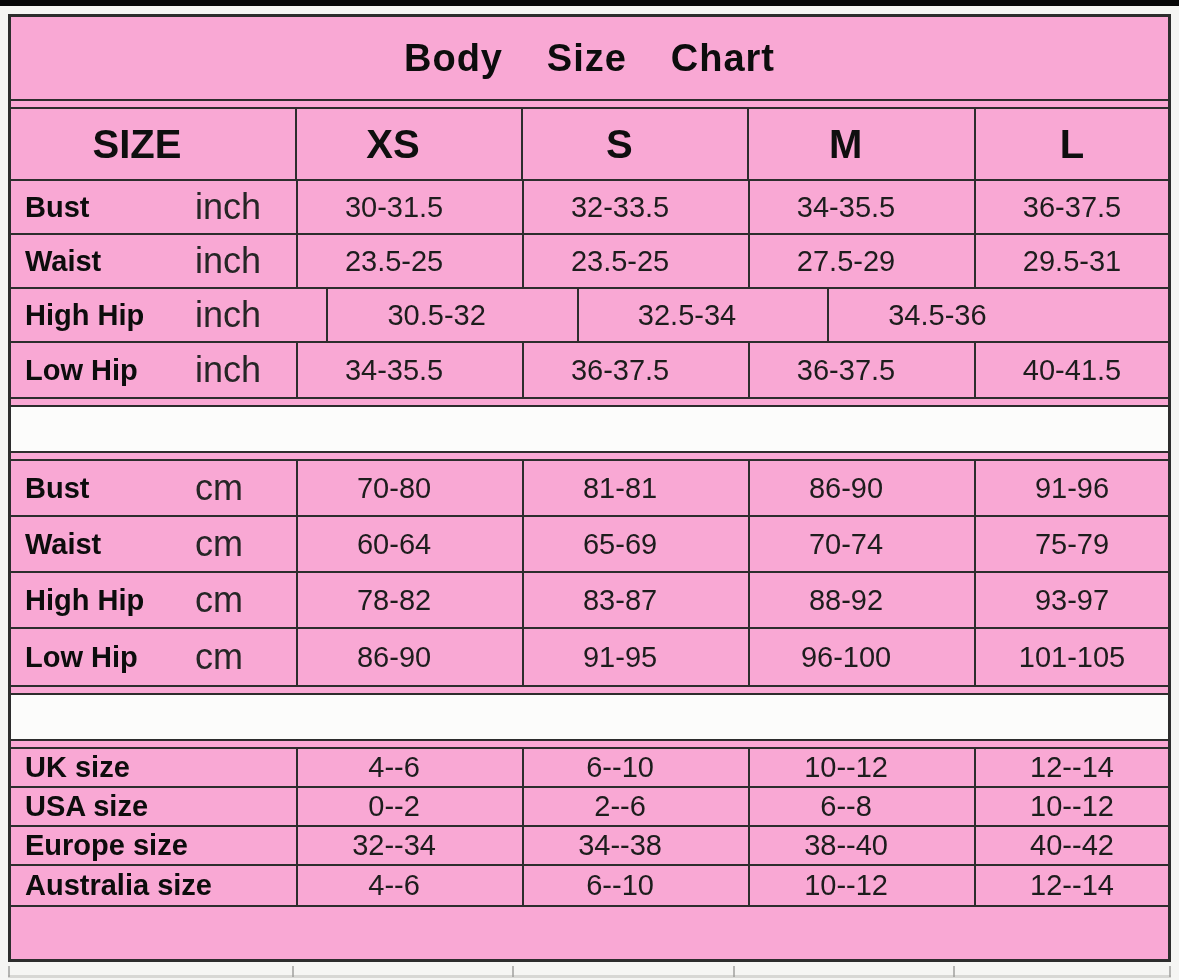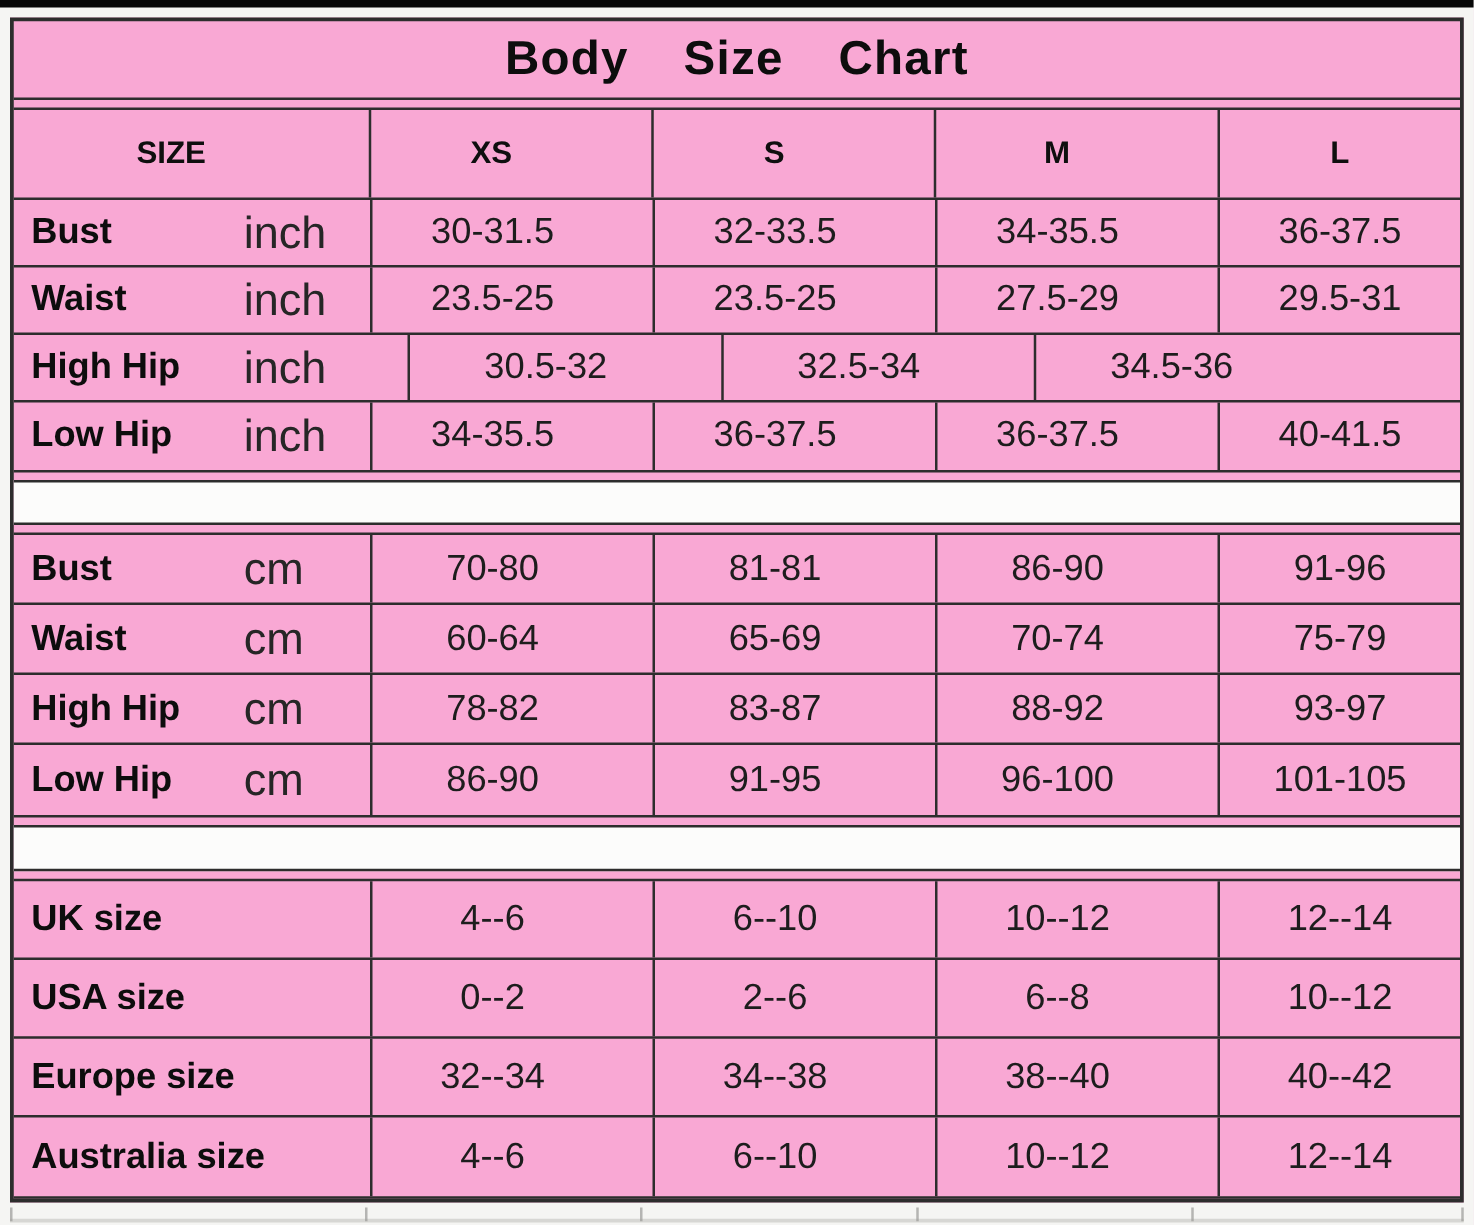--- a/index.html
+++ b/index.html
@@ -66,40 +66,40 @@
 
   .row {
     display: flex;
     height: 54px;
     box-sizing: border-box;
     border-bottom: 2px solid #2d2d2d;
   }
   .row:last-child { border-bottom: none; }
   .row.header-row { height: 72px; }
   .row.cm-row { height: 56px; }
-  .row.intl-row { height: 63px; }
+  .row.intl-row { height: 39px; }
 
   .cell {
     box-sizing: border-box;
     display: flex;
     align-items: center;
     justify-content: center;
     font-size: 29px;
     color: #1d1d1d;
   }
   .c-label {
     width: 24.5%;
     justify-content: flex-start;
     padding-left: 14px;
   }
   .c-val { width: 18.875%; border-left: 2px solid #2d2d2d; margin-left: 32px; }
 
   .header-row .cell {
     font-weight: bold;
-    font-size: 25px;
+    font-size: 40px;
     color: #0f0f0f;
   }
   .header-row .c-label { justify-content: center; padding-left: 0; }
 
   .lbl { font-weight: bold; color: #0d0d0d; min-width: 148px; display: inline-block; }
   .lbl.wide { min-width: 0; }
   .unit { font-weight: normal; font-size: 36px; color: #262626; margin-left: 22px; }
 
   
   .bottom-hint {

